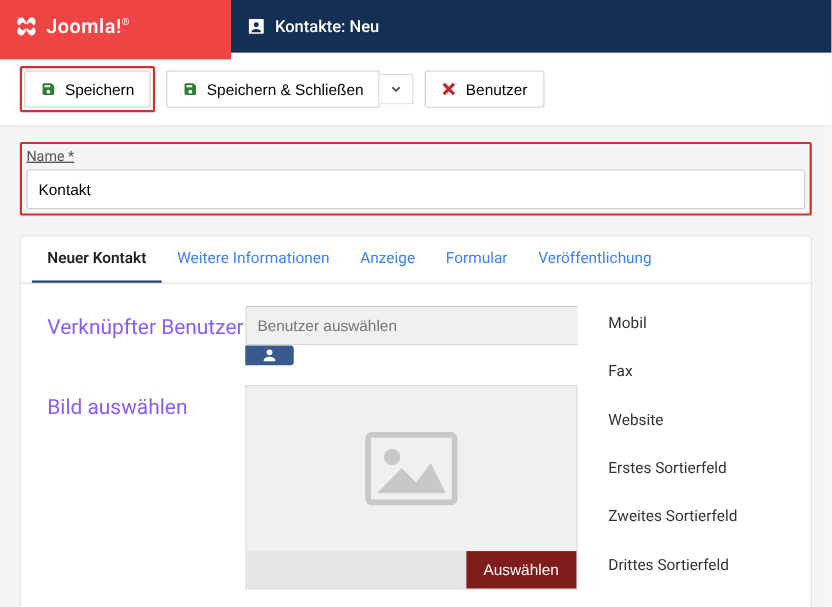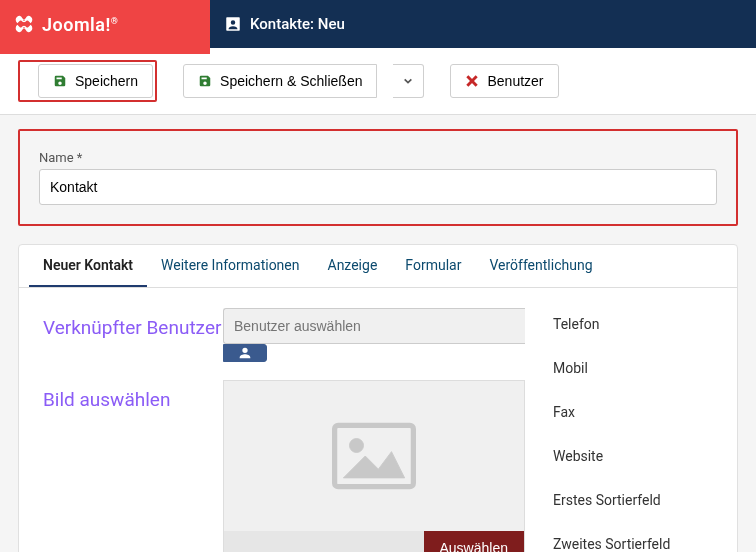--- a/index.html
+++ b/index.html
@@ -5,35 +5,35 @@
 * { box-sizing: border-box; margin: 0; padding: 0; }
 body { font-family: -apple-system, BlinkMacSystemFont, "Segoe UI", Roboto, Arial, sans-serif; font-size: 14px; background: #f5f5f5; color: #333; }
 .topbar { display: flex; align-items: center; background: #132f53; color: #fff; height: 48px; }
 .brand { background: #ef4444; width: 210px; height: 60px; display: flex; align-items: center; padding: 0 14px; gap: 8px; }
 .brand svg { width: 20px; height: 20px; fill: #fff; }
 .brand-text { font-size: 18px; font-weight: 600; letter-spacing: 0.5px; }
 .brand-sup { font-size: 9px; vertical-align: super; }
 .pagetitle { display: flex; align-items: center; gap: 8px; padding: 0 14px; font-size: 15px; font-weight: 500; }
 .pagetitle svg { width: 18px; height: 18px; fill: #fff; }
 .toolbar { background: #fff; border-bottom: 1px solid #ddd; padding: 12px 18px; display: flex; gap: 10px; align-items: center; }
-.btn { display: inline-flex; align-items: center; gap: 8px; border: 1px solid #cfcfcf; background: #fff; padding: 8px 14px; border-radius: 3px; font-size: 14px; cursor: pointer; margin-left: 16px; }
+.btn { display: inline-flex; align-items: center; gap: 8px; border: 1px solid #cfcfcf; background: #fff; padding: 8px 14px; border-radius: 3px; font-size: 14px; cursor: pointer; }
 .btn .ic-save { width: 14px; height: 14px; fill: #2f7d32; }
 .btn .ic-x { width: 14px; height: 14px; stroke: #c62828; stroke-width: 2.5; fill: none; }
-.btn-group { display: flex; }
+.btn-group { display: flex; align-items: center; }
 .btn-group .btn:first-child { border-top-right-radius: 0; border-bottom-right-radius: 0; }
 .btn-group .btn.toggle { border-left: 0; border-top-left-radius: 0; border-bottom-left-radius: 0; padding: 8px 10px; }
 .chevdown { width: 10px; height: 10px; stroke: #555; stroke-width: 2; fill: none; }
 .hl-red { border: 2px solid #d32f2f; border-radius: 2px; }
 .hl-pad { padding: 2px; display: inline-flex; }
-.namewrap { margin: 14px 18px 18px 18px; padding: 19px; }
+.namewrap { margin: 14px 18px 18px 18px; padding: 4px; text-decoration: underline; }
 .namewrap label { font-size: 13px; color: #555; margin-bottom: 4px; display: block; }
 .namewrap input { width: 100%; padding: 9px 10px; border: 1px solid #bbb; border-radius: 3px; font-size: 14px; }
 .content { background: #fff; margin: 0 18px; border: 1px solid #e0e0e0; border-radius: 4px; padding: 0; }
 .tabs { display: flex; border-bottom: 1px solid #ddd; padding: 0 10px; }
-.tab { padding: 12px 14px; font-size: 14px; color: #0c4a6e; cursor: pointer; border-bottom: 2px solid transparent; }
+.tab { padding: 12px 14px; font-size: 14px; color: #3b82f6; cursor: pointer; border-bottom: 2px solid transparent; }
 .tab.active { font-weight: 600; color: #222; border-bottom: 2px solid #1f3b6e; }
 .pane { display: flex; padding: 20px 24px 30px 24px; gap: 28px; }
 .leftcol { flex: 1; }
 .rightcol { width: 160px; }
 .row { display: flex; align-items: flex-start; margin-bottom: 18px; }
 .row .lbl { width: 180px; padding-top: 8px; font-size: 19px; color: #8b5cf6; }
 .row .ctrl { flex: 1; }
 .picker { display: flex; flex-direction: column; }
 .picker input { flex: 1; padding: 9px 10px; border: 1px solid #ccc; border-right: 0; border-radius: 3px 0 0 3px; font-size: 14px; background: #f0f0f0; color: #777; }
 .picker .pickbtn { width: 44px; background: #3a5a8e; border: 1px solid #3a5a8e; border-radius: 0 3px 3px 0; display: flex; align-items: center; justify-content: center; cursor: pointer; }
@@ -146,21 +146,20 @@
       <div class="row">
         <div class="lbl">Position</div>
         <div class="ctrl">
           <input type="text" class="plain" style="">
         </div>
       </div>
 
     </div>
 
     <div class="rightcol">
-      <div class="sideitem">Telefon</div>
       <div class="sideitem">Mobil</div>
       <div class="sideitem">Fax</div>
       <div class="sideitem">Website</div>
       <div class="sideitem">Erstes Sortierfeld</div>
       <div class="sideitem">Zweites Sortierfeld</div>
       <div class="sideitem">Drittes Sortierfeld</div>
     </div>
   </div>
 </div>
 

